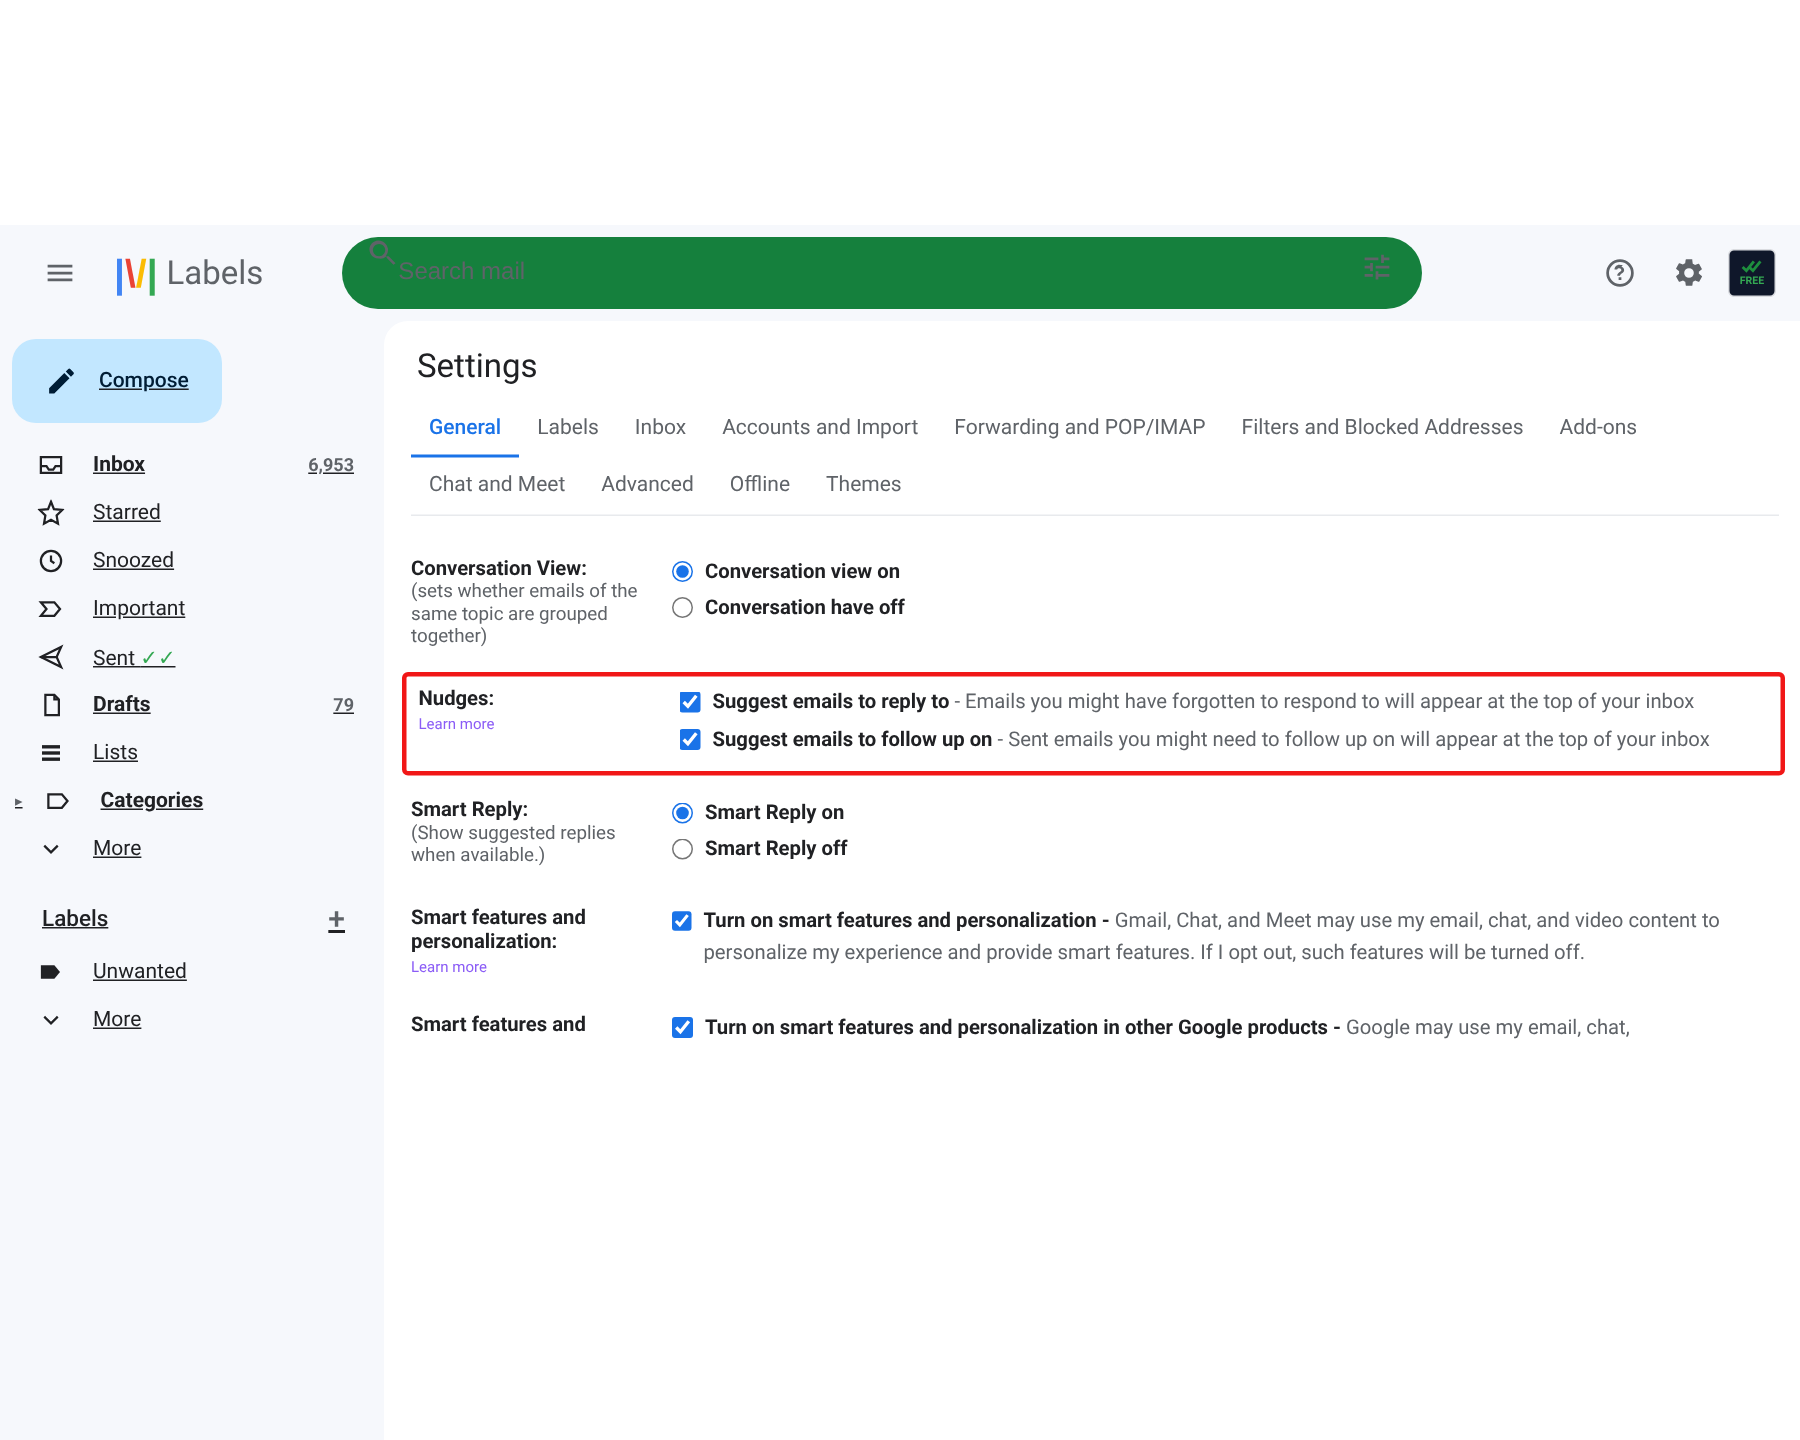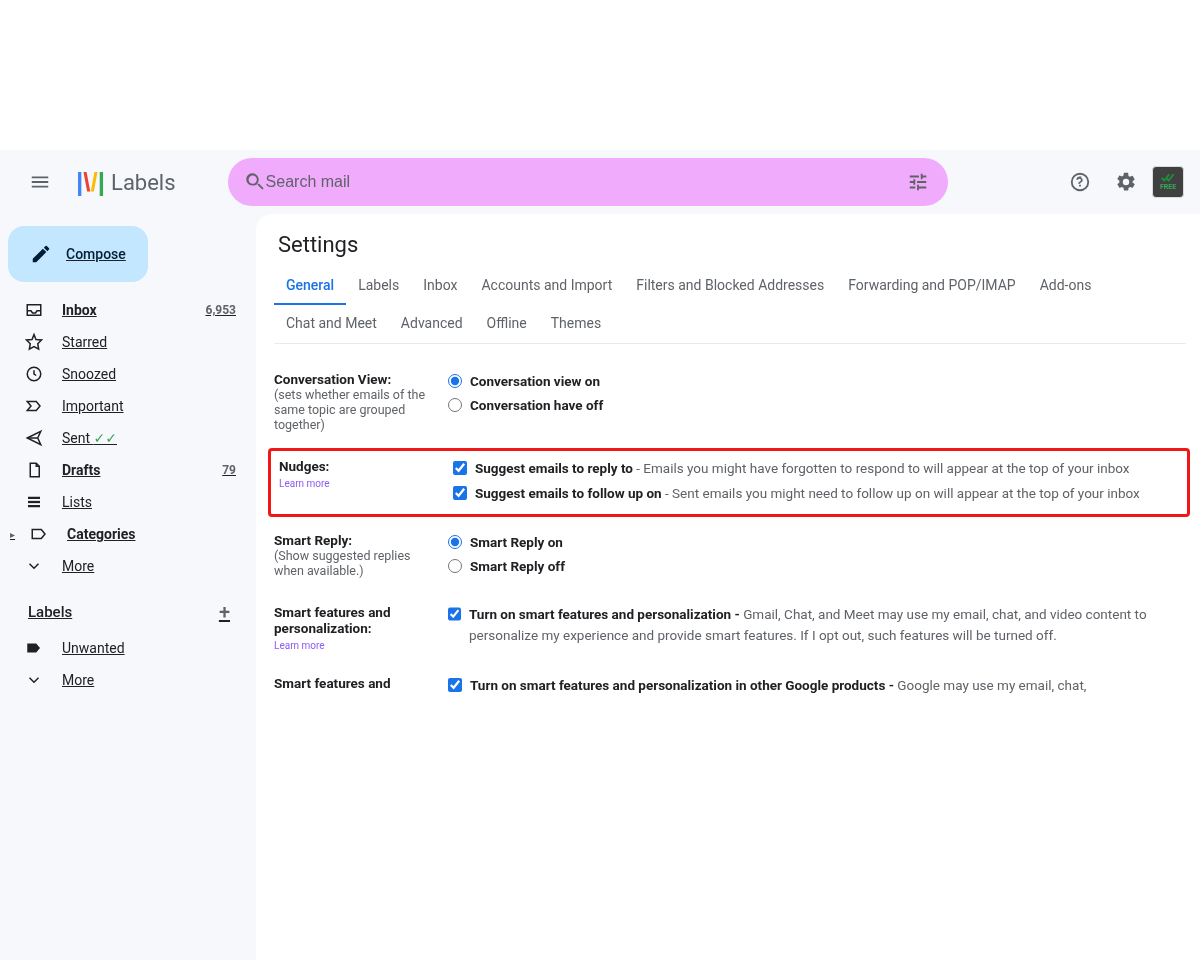--- a/index.html
+++ b/index.html
@@ -12,30 +12,30 @@
   }
   .menu-btn { width: 48px; height: 48px; display:flex; align-items:center; justify-content:center; border-radius:50%; cursor:pointer; }
   .logo-wrap { display:flex; align-items:center; gap:6px; margin-right: 40px; }
   .logo-m { font-weight: 700; font-size: 26px; font-family: Arial, sans-serif; }
   .logo-m .r { color:#ea4335; }
   .logo-m .b { color:#4285f4; }
   .logo-m .g { color:#34a853; }
   .logo-m .y { color:#fbbc04; }
   .logo-text { font-size: 22px; color:#5f6368; }
   .search-bar {
-    flex: 1; max-width: 720px; background:#f0abfc; height: 48px; border-radius: 24px;
-    display:flex; align-items:center; padding: 0 10px 0 16px;
+    flex: 1; max-width: 720px; background:#15803d; height: 48px; border-radius: 24px;
+    display:flex; padding: 0 10px 0 16px;
   }
   .search-bar input {
     flex:1; border:none; background:transparent; font-size:16px; outline:none; color:#202124;
   }
   .search-bar input::placeholder { color:#5f6368; }
   .icon-btn { width:40px; height:40px; display:flex; align-items:center; justify-content:center; border-radius:50%; cursor:pointer; color:#5f6368; }
   .header-right { display:flex; align-items:center; gap:6px; margin-left: auto; }
-  .ext-badge { width:32px; height:32px; border:1px solid #dadce0; border-radius:4px; display:flex; flex-direction:column; align-items:center; justify-content:center; font-size:7px; color:#34a853; font-weight:700; background:#404040; }
+  .ext-badge { width:32px; height:32px; border:1px solid #dadce0; border-radius:4px; display:flex; flex-direction:column; align-items:center; justify-content:center; font-size:7px; color:#34a853; font-weight:700; background:#0f172a; }
 
   .body { display:flex; flex:1; min-height:0; background:#f6f8fc; }
   .sidebar { width: 256px; padding: 8px 8px 0 4px; display:flex; flex-direction:column;text-decoration:underline; }
   .compose-btn {
     display:flex; align-items:center; gap:14px; background:#c2e7ff; color:#001d35;
     padding: 0 22px; height:56px; border-radius: 16px; font-size:14px; font-weight:500;
     width: fit-content; cursor:pointer; margin: 4px 0 12px 4px;
   }
   .nav-list { list-style:none; }
   .nav-item {
@@ -237,22 +237,22 @@
     </div>
 
     <div class="main">
       <div class="main-inner">
         <div class="settings-title">Settings</div>
         <div class="tabs" id="tabs">
             <div class="tab active">General</div>
             <div class="tab">Labels</div>
             <div class="tab">Inbox</div>
             <div class="tab">Accounts and Import</div>
+            <div class="tab">Forwarding and POP/IMAP</div>
             <div class="tab">Filters and Blocked Addresses</div>
-            <div class="tab">Forwarding and POP/IMAP</div>
             <div class="tab">Add-ons</div>
             <div class="tab">Chat and Meet</div>
             <div class="tab">Advanced</div>
             <div class="tab">Offline</div>
             <div class="tab">Themes</div>
           </div>
 
         <div class="settings-body">
 
           <div class="setting-row">

